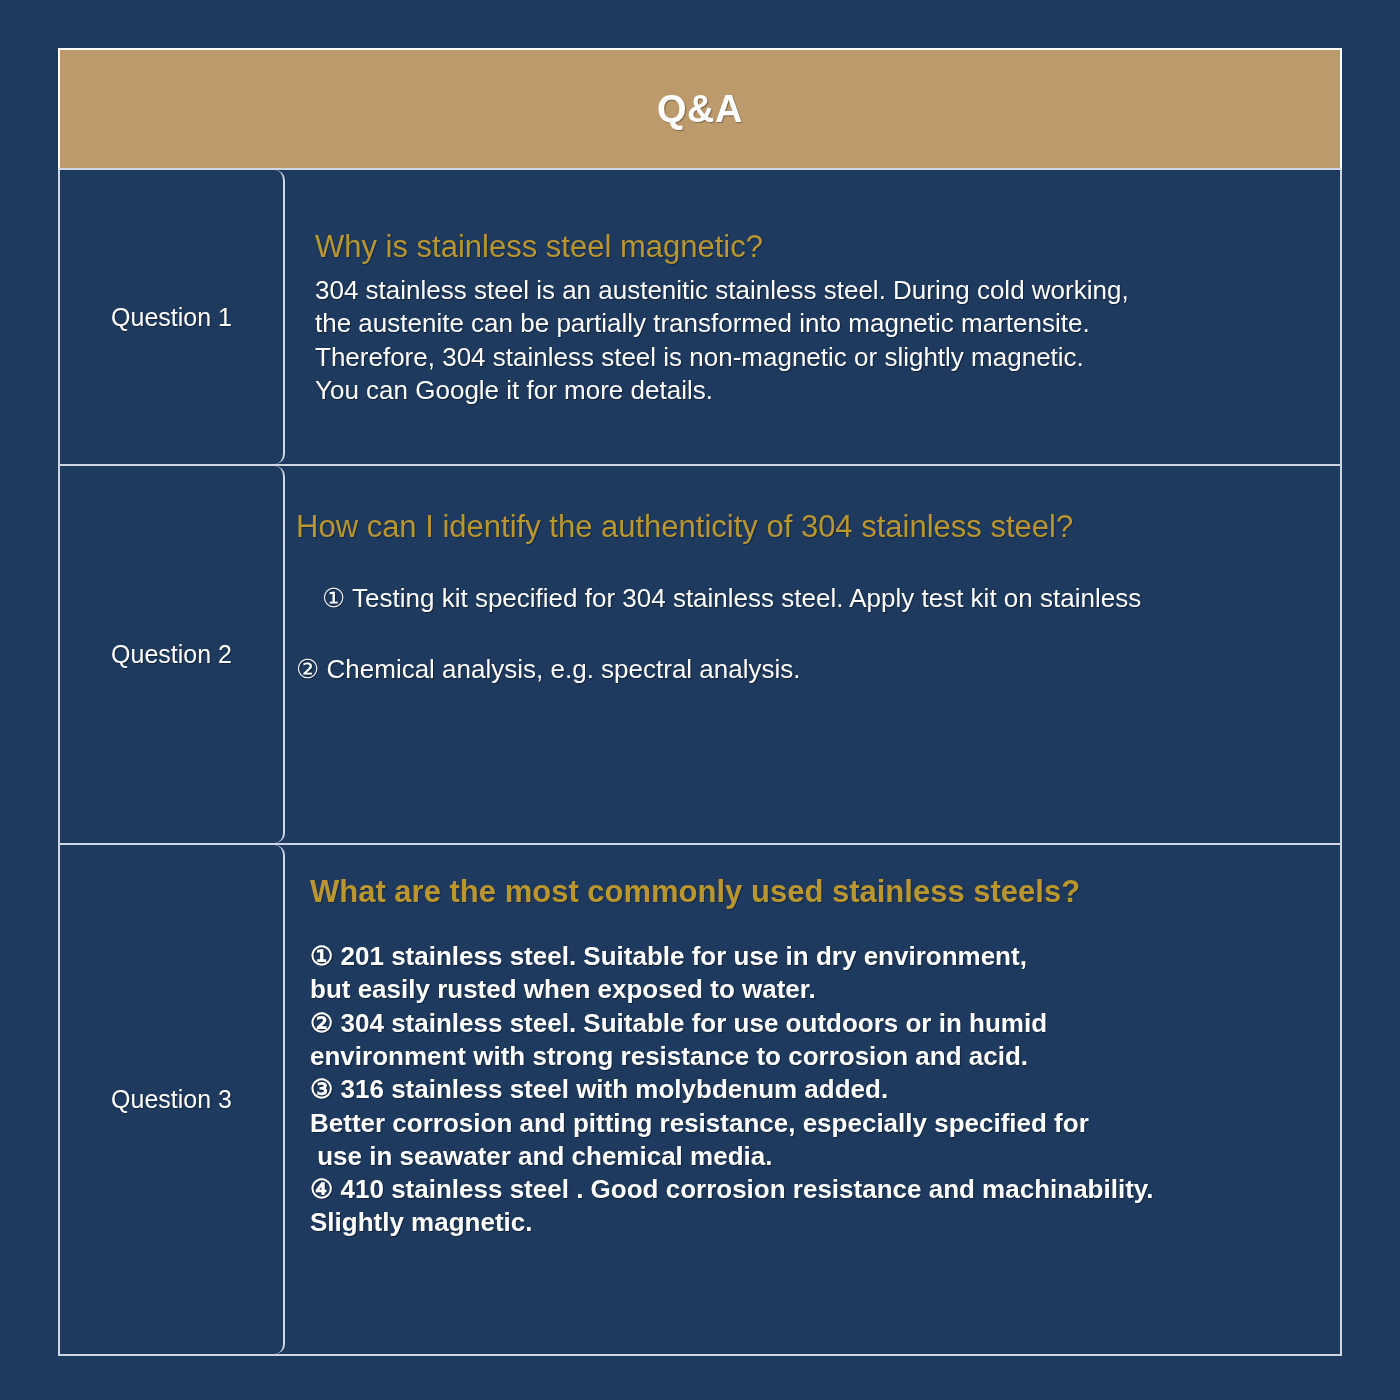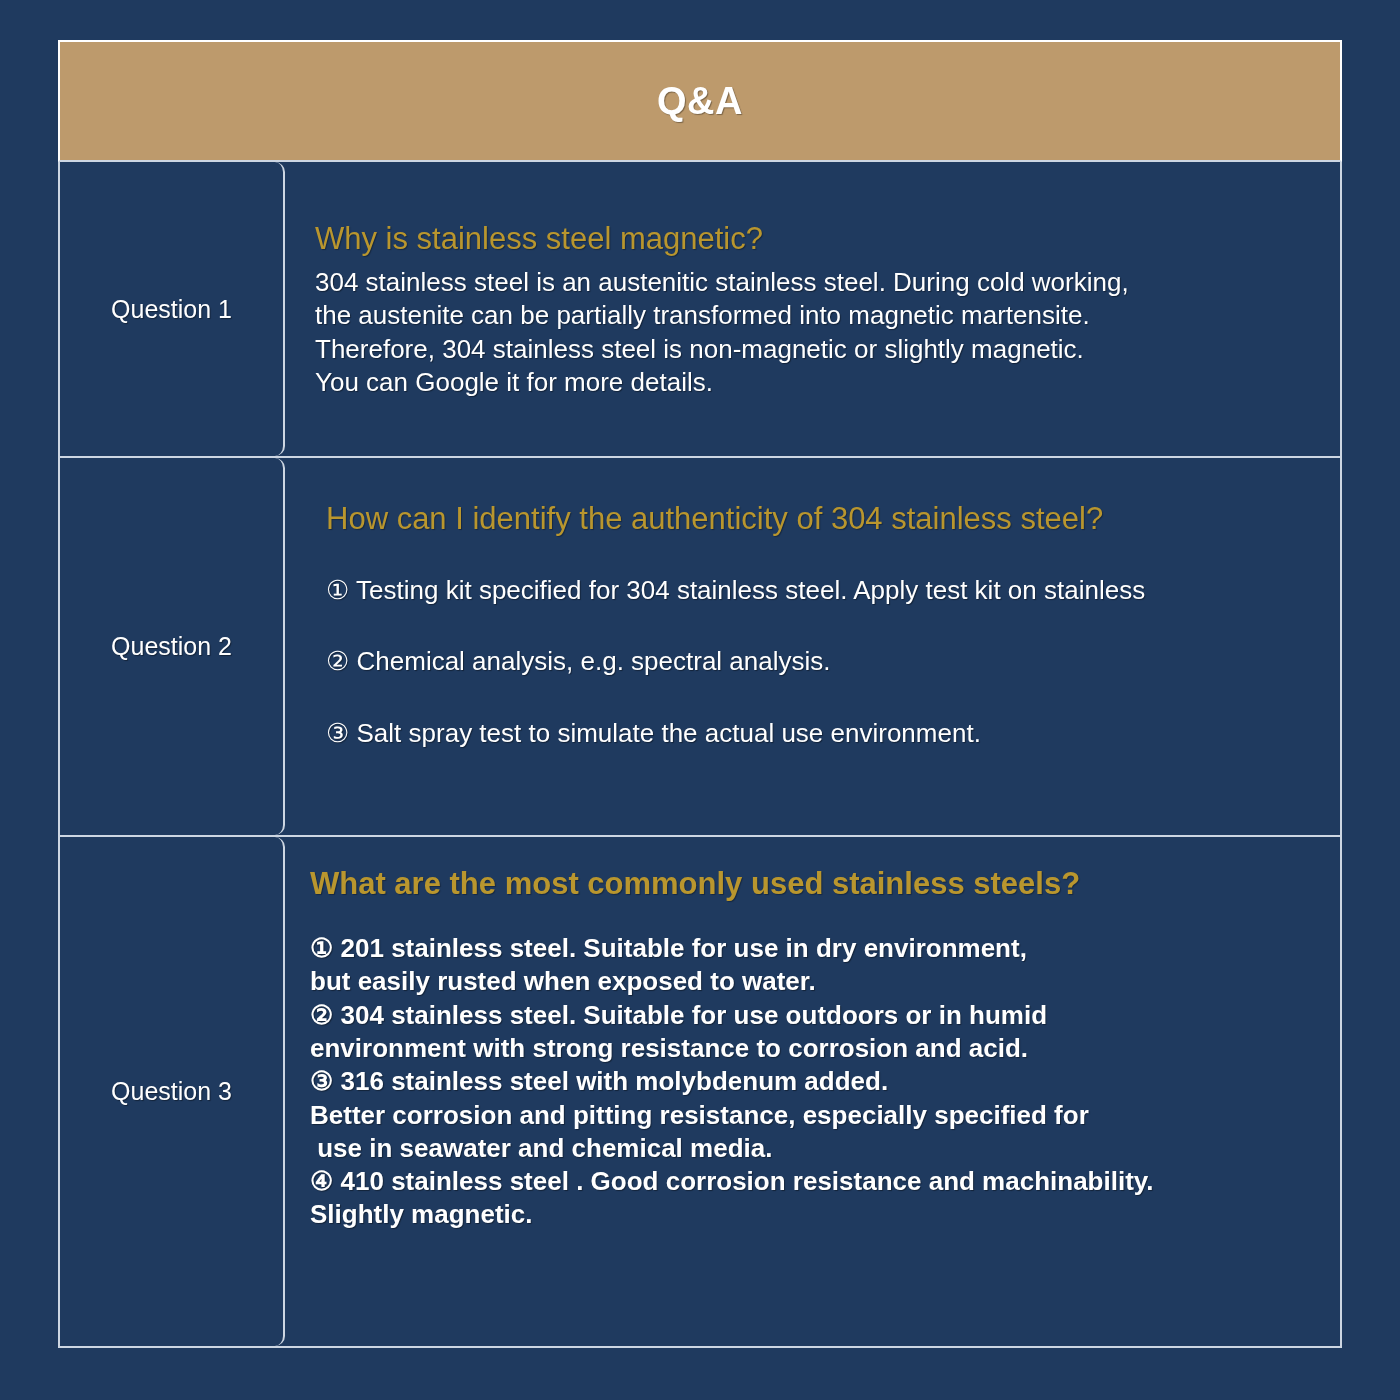--- a/index.html
+++ b/index.html
@@ -11,21 +11,21 @@
     width: 1400px;
     height: 1400px;
     background: #1f3a5f;
     font-family: "Liberation Sans", sans-serif;
     overflow: hidden;
   }
 
   .qa-sheet {
     position: absolute;
     left: 58px;
-    top: 40px;
+    top: 48px;
     width: 1284px;
     height: 1308px;
     box-sizing: border-box;
     display: flex;
     flex-direction: column;
   }
 
   
   .qa-header {
     height: 122px;
@@ -116,23 +116,23 @@
     text-shadow: 1px 1px 1px rgba(0,0,0,0.4);
   }
   .qa-item-line {
     white-space: pre;
   }
 
   
   .row-1 .qa-content-cell { padding-top: 58px; }
   .row-1 .qa-answer-block { margin-top: 9px; }
 
-  .row-2 .qa-content-cell { padding-top: 42px; padding-left: 41px; }
+  .row-2 .qa-content-cell { padding-top: 42px; padding-left: 11px; }
   .row-2 .qa-item { margin-top: 38px; }
-  .row-2 .qa-item.first { margin-top: 37px; }
+  .row-2 .qa-item.first { margin-top: 37px; margin-left: 26px; }
 
   .row-3 .qa-content-cell { padding-top: 28px; padding-left: 25px; font-weight: bold; }
   .row-3 .qa-item { }
   .row-3 .qa-item.first { margin-top: 30px; }
 </style>
 </head>
 <body>
 
 <div class="qa-sheet">
 
@@ -165,23 +165,20 @@
         <div class="qa-question">How can I identify the authenticity of 304 stainless steel?</div>
 
         <div class="qa-item first">
           <div class="qa-item-line">① Testing kit specified for 304 stainless steel. Apply test kit on stainless</div>
         </div>
 
         <div class="qa-item">
           <div class="qa-item-line">② Chemical analysis, e.g. spectral analysis.</div>
         </div>
 
-        <div class="qa-item">
-          <div class="qa-item-line">③ Salt spray test to simulate the actual use environment.</div>
-        </div>
       </div>
     </div>
 
     <div class="qa-row row-3">
       <div class="qa-label-cell">
         <div class="qa-label">Question 3</div>
       </div>
       <div class="qa-content-cell">
         <div class="qa-question">What are the most commonly used stainless steels?</div>
 

